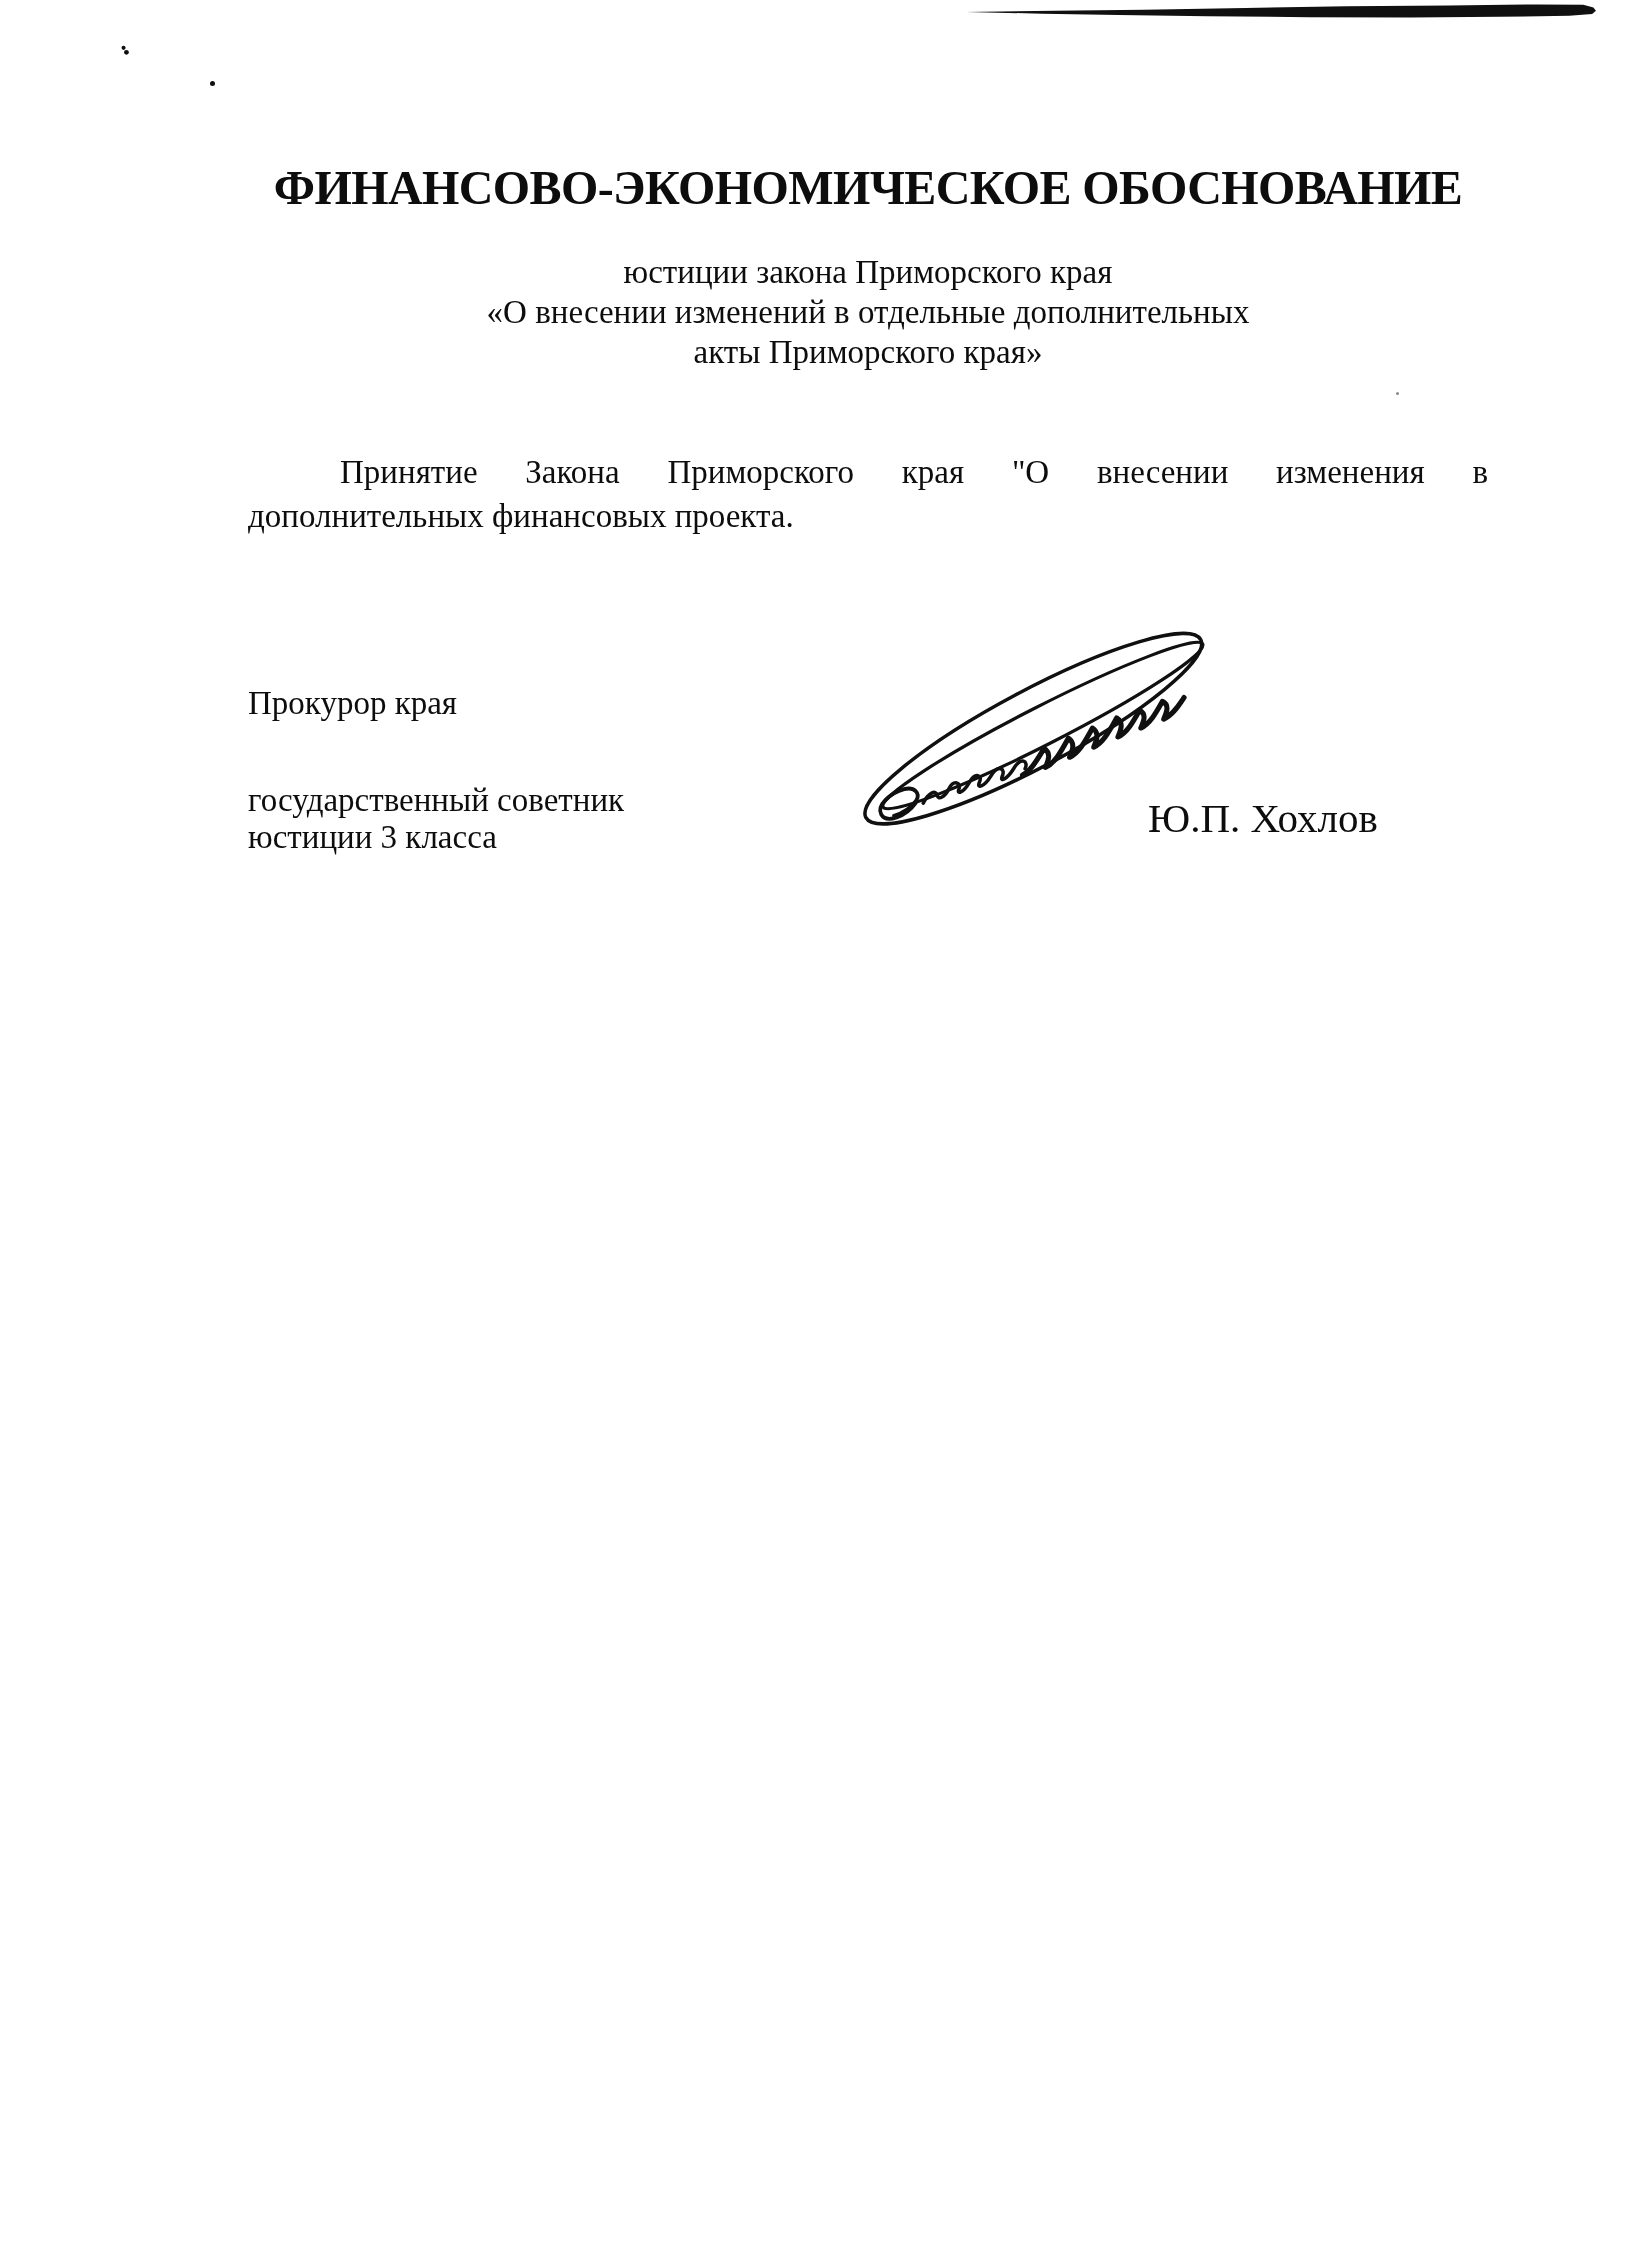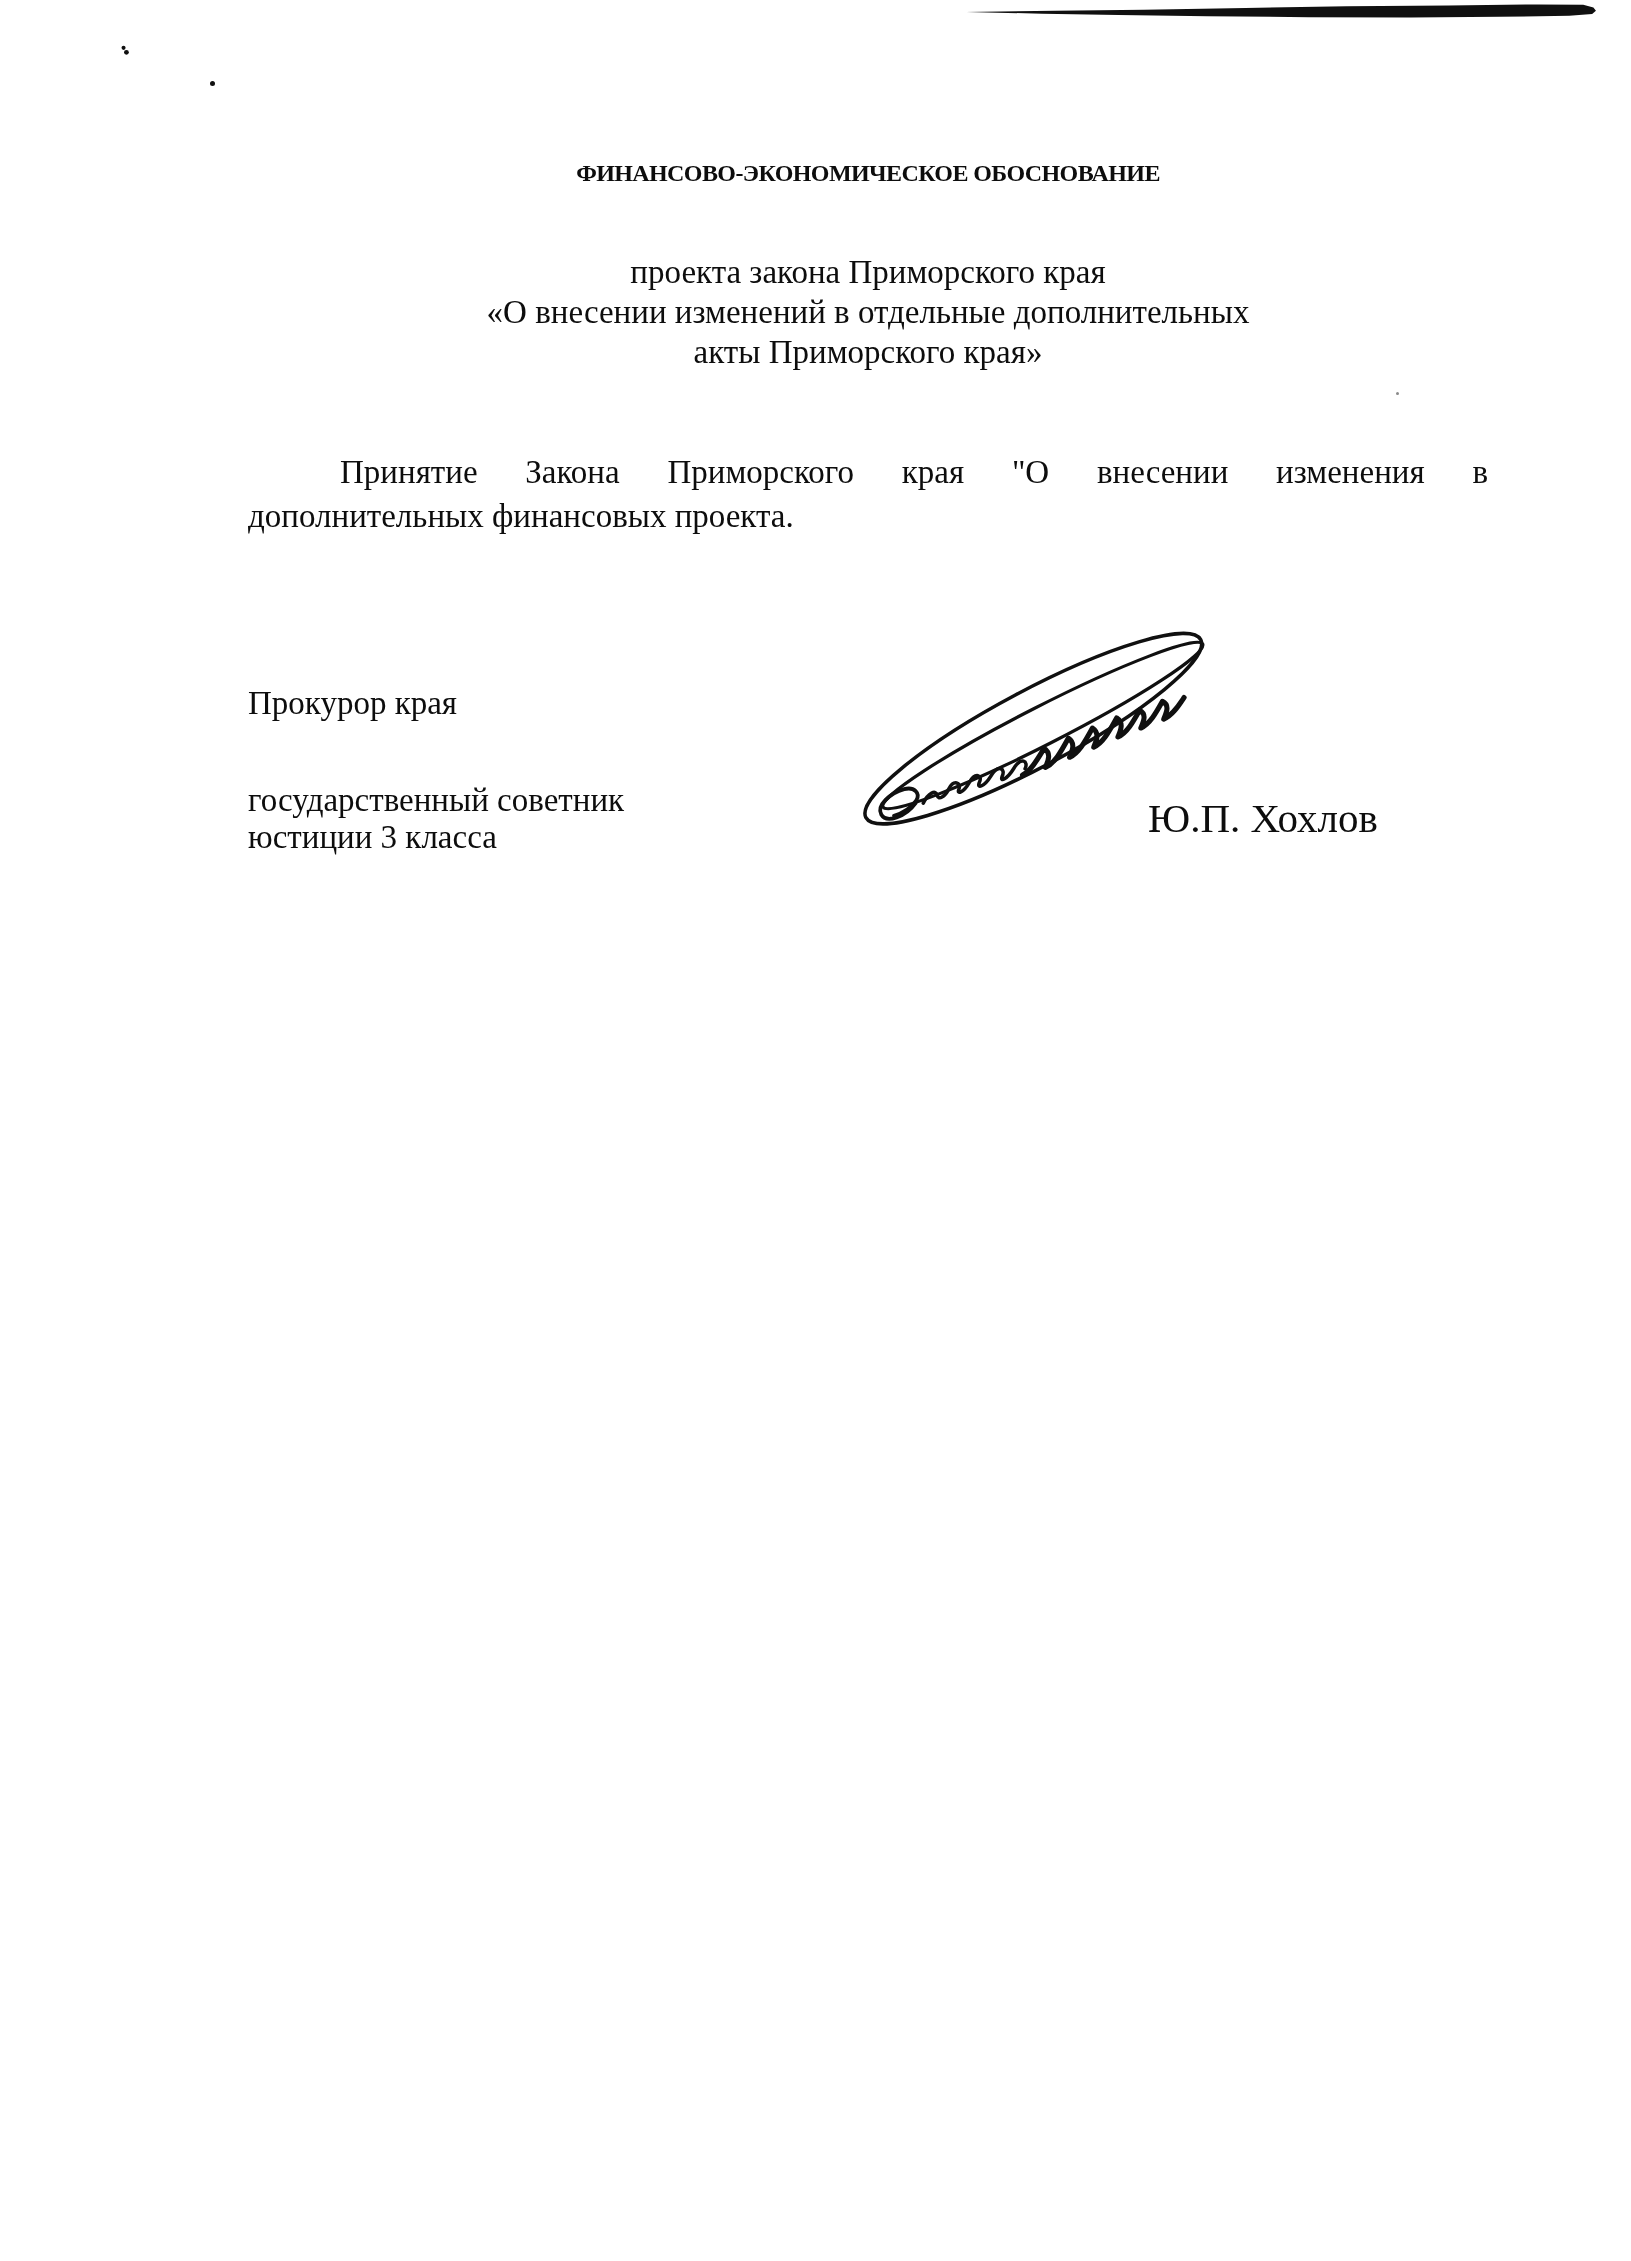--- a/index.html
+++ b/index.html
@@ -24,21 +24,21 @@
   }
 
   .speck { background: #101010; }
   .speck-1 { left: 121px; top: 45px; width: 8.3px; height: 10.8px; }
   .speck-2 { left: 210px; top: 81px; width: 5.1px; height: 5.1px; border-radius: 50%; }
   .speck-3 { left: 1396px; top: 392px; width: 3.2px; height: 3.2px; border-radius: 50%; background:#8a8a8a; }
 
   .title {
     left: 248px; top: 159px; width: 1240px;
     margin: 0;
-    font-size: 24px;
+    font-size: 48px;
     font-weight: bold;
     letter-spacing: -0.6px;
     text-align: center;
     line-height: 1.2;
   }
 
   .subtitle {
     left: 248px; top: 252px; width: 1240px;
     font-size: 33px;
     line-height: 40px;
@@ -98,21 +98,21 @@
   <svg class="abs speck-1" viewBox="0 0 13 17" xmlns="http://www.w3.org/2000/svg" style="overflow:visible">
     <circle cx="4" cy="4.5" r="3.2" fill="#101010"></circle>
     <circle cx="8.5" cy="11.5" r="3.8" fill="#101010"></circle>
   </svg>
   <div class="abs speck speck-2"></div>
   <div class="abs speck speck-3"></div>
 
   <h1 class="abs title">ФИНАНСОВО-ЭКОНОМИЧЕСКОЕ ОБОСНОВАНИЕ</h1>
 
   <div class="abs subtitle">
-    <div>проекта закона Приморского края</div>
+    <div>юстиции закона Приморского края</div>
     <div>«О внесении изменений в отдельные дополнительных</div>
     <div>акты Приморского края»</div>
   </div>
 
   <div class="abs body-par">
     <div class="body-line justify-full first">Принятие Закона Приморского края "О внесении изменения в</div>
     <div class="body-line last">дополнительных финансовых проекта.</div>
   </div>
 
   <div class="abs signer-line signer-line-1">Прокурор края</div>

